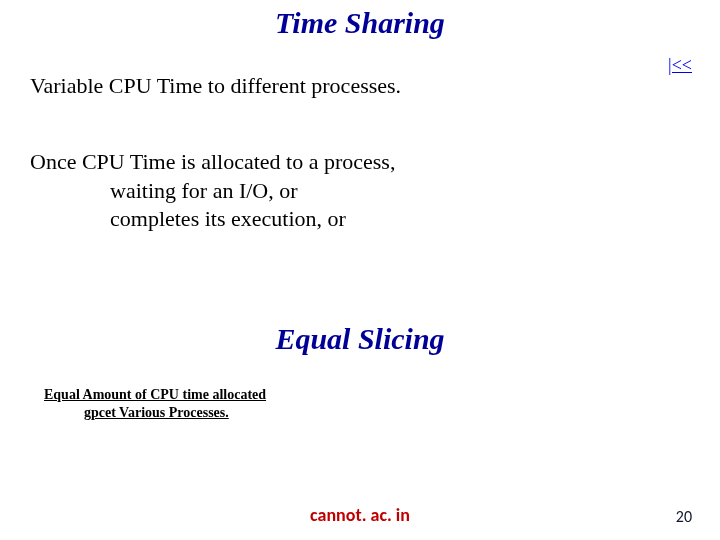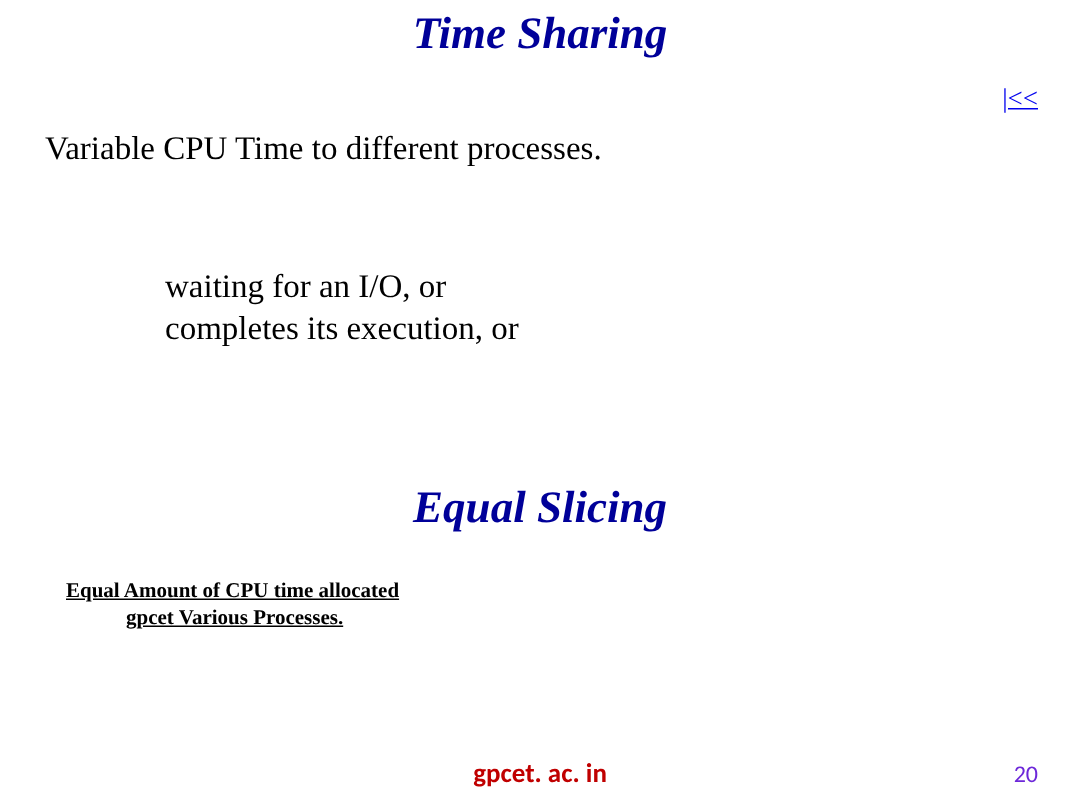--- a/index.html
+++ b/index.html
@@ -34,21 +34,21 @@
     position: absolute;
     top: 55px;
     right: 24px;
     font-size: 18px;
     color: #0000ee;
     text-decoration: underline;
     font-family: "Times New Roman", Times, serif;
   }
   .body1 {
     position: absolute;
-    top: 85px;
+    top: 72px;
     left: 30px;
     font-size: 22px;
     line-height: 1.25;
   }
   .body2 {
     position: absolute;
     top: 148px;
     left: 30px;
     font-size: 22px;
     line-height: 1.3;
@@ -84,45 +84,45 @@
     font-size: 18px;
     font-weight: bold;
     color: #c00000;
     font-family: Calibri, Arial, sans-serif;
   }
   .footer-right {
     position: absolute;
     bottom: 14px;
     right: 24px;
     font-size: 16px;
-    color: #6d28d9;
+    color: #0f172a;
     font-family: Calibri, Arial, sans-serif;
     margin-left: 18px;
   }
 </style>
 </head>
 <body>
 
 <div class="slide">
 
   <div class="title1">Time Sharing</div>
 
   <a class="navlink">|&lt;&lt;</a>
 
   <div class="body1">Variable CPU Time to different processes.</div>
 
   <div class="body2">
-    <br>
+    <span>Once CPU Time is allocated to a process,</span><br>
     <span class="indent2">waiting for an I/O, or</span>
     <span class="indent2">completes its execution, or</span>
   </div>
 
   <div class="title2">Equal Slicing</div>
 
   <div class="body3">
     <span>Equal Amount of CPU time allocated</span><br>
     <span class="indent1">gpcet Various Processes.</span>
   </div>
 
-  <div class="footer-center">gpcet. ac. in</div>
+  <div class="footer-center">cannot. ac. in</div>
   <div class="footer-right">20</div>
 
 </div>
 
 </body></html>

